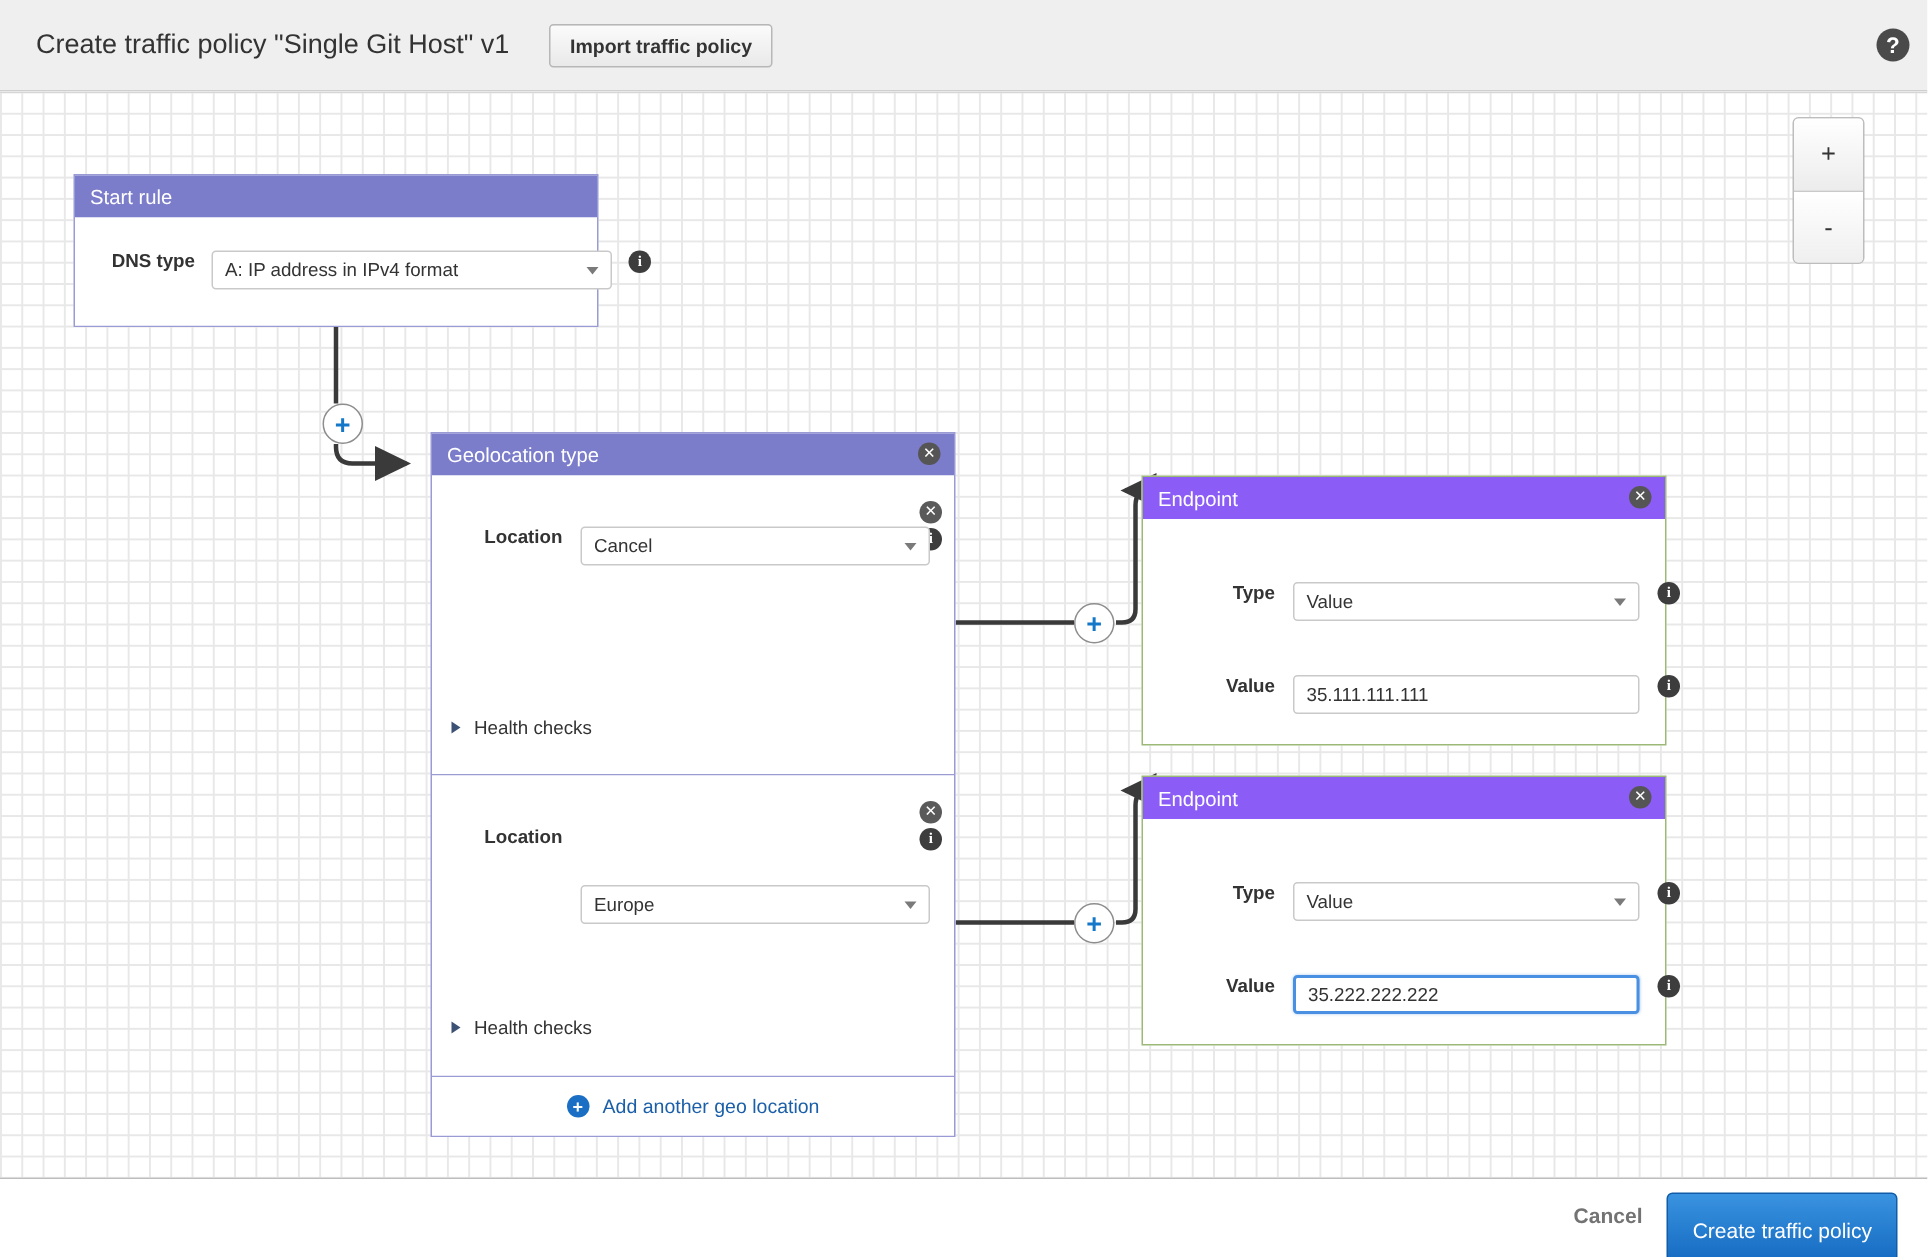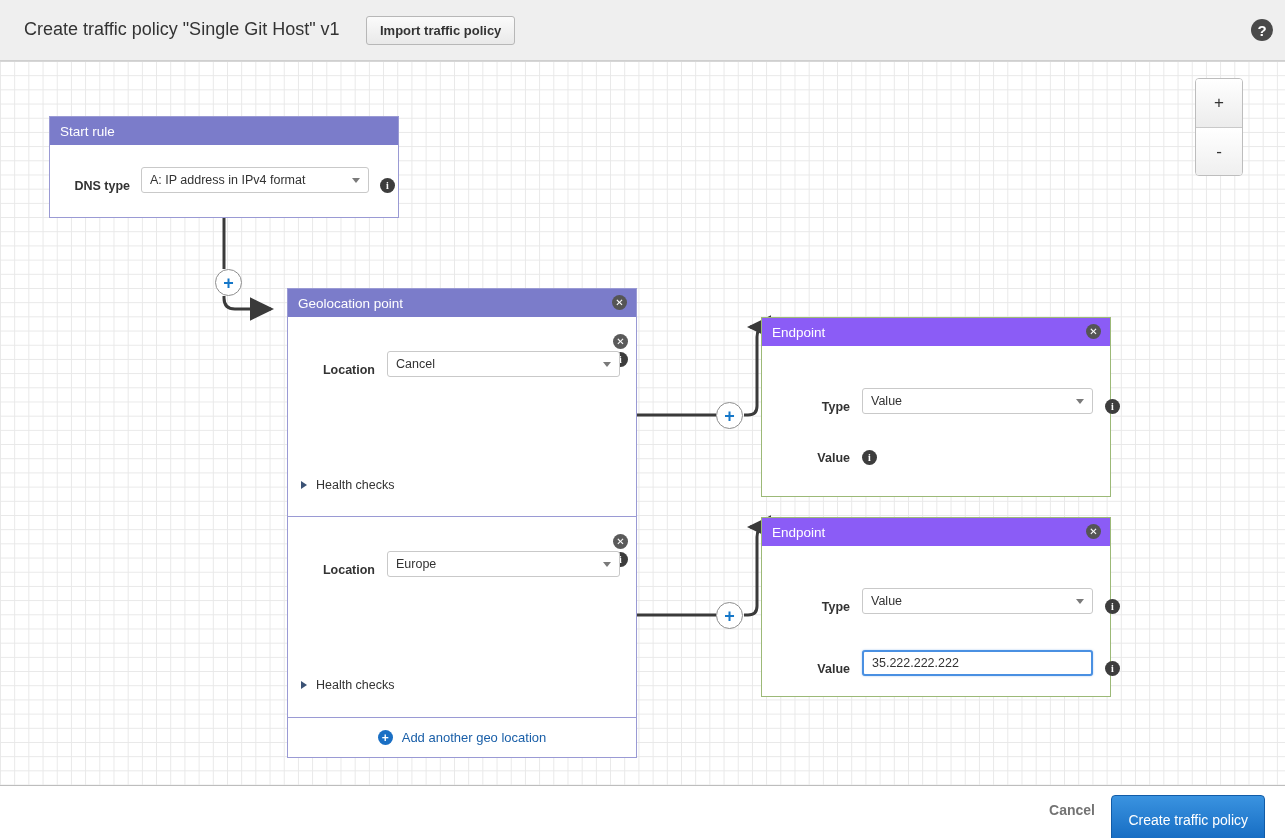--- a/index.html
+++ b/index.html
@@ -94,21 +94,21 @@
   
   .ico-i {
     width: 15px; height: 15px; border-radius: 50%;
     background: #3d3d3d; color: #fff;
     font-size: 10px; font-weight: bold; font-family: "Liberation Serif", serif;
     display: flex; align-items: center; justify-content: center;
     flex: none; cursor: pointer;
   }
 
   
-  .frow { display: flex; align-items: flex-end; }
+  .frow { display: flex; align-items: flex-start; }
   .flabel { font-size: 12.5px; font-weight: bold; color: #333; text-align: right; }
   .fctl {
     height: 26px; border: 1px solid #c9c9c9; border-radius: 3px;
     background: #fff; display: flex; align-items: center;
     padding: 0 8px; font-size: 12.5px; color: #333; position: relative;
   }
   .fctl.focused { border: 2px solid #4a90e2; box-shadow: 0 0 2px rgba(74,144,226,.5); }
   .caret {
     position: absolute; right: 8px; top: 50%; margin-top: -2px;
     width: 0; height: 0; border-left: 4px solid transparent;
@@ -204,34 +204,34 @@
       <div>-</div>
     </div>
 
     <div class="node bx-purple" style="left:49px; top:55px; width:350px;">
       <div class="node-hd hd-purple">
         <span>Start rule</span>
       </div>
       <div class="node-body" style="height:72px; position:relative;">
         <div class="frow" style="position:absolute; left:22px; top:22px; gap:11px;">
           <div class="flabel" style="width:58px;">DNS type</div>
-          <div class="fctl" style="width:228px;">
+          <div class="fctl" style="width:267px;">
             <span>A: IP address in IPv4 format</span>
             <span class="caret"></span>
           </div>
           <div class="ico-i">i</div>
         </div>
       </div>
     </div>
 
     <div class="plusnode" style="left:215px; top:208px;">+</div>
 
     <div class="node bx-purple" style="left:287px; top:227px; width:350px;">
       <div class="node-hd hd-purple">
-        <span>Geolocation point</span>
+        <span>Geolocation type</span>
         <span class="ico-x onhdr">✕</span>
       </div>
 
       <div class="node-body" style="height:200px; position:relative; border-bottom:1px solid #9a9ad4;">
         <div class="ico-x dim" style="position:absolute; right:8px; top:17px;">✕</div>
         <div class="ico-i" style="position:absolute; right:8px; top:35px;">i</div>
         <div class="frow" style="position:absolute; left:25px; top:34px; gap:12px;">
           <div class="flabel" style="width:62px;">Location</div>
           <div class="fctl" style="width:233px;">
             <span>Cancel</span>
@@ -242,21 +242,21 @@
           <span class="tri"></span>
           <span>Health checks</span>
         </div>
       </div>
 
       <div class="node-body" style="height:200px; position:relative;">
         <div class="ico-x dim" style="position:absolute; right:8px; top:17px;">✕</div>
         <div class="ico-i" style="position:absolute; right:8px; top:35px;">i</div>
         <div class="frow" style="position:absolute; left:25px; top:34px; gap:12px;">
           <div class="flabel" style="width:62px;">Location</div>
-          <div class="fctl" style="width:233px;">
+          <div class="fctl" style="width:233px;margin-top:39px;">
             <span>Europe</span>
             <span class="caret"></span>
           </div>
         </div>
         <div class="hc" style="position:absolute; left:13px; top:161px;">
           <span class="tri"></span>
           <span>Health checks</span>
         </div>
       </div>
 
@@ -277,20 +277,23 @@
         <div class="frow" style="position:absolute; left:46px; top:42px; gap:12px;">
           <div class="flabel" style="width:42px;">Type</div>
           <div class="fctl" style="width:231px;">
             <span>Value</span>
             <span class="caret"></span>
           </div>
           <div class="ico-i">i</div>
         </div>
         <div class="frow" style="position:absolute; left:46px; top:104px; gap:12px;">
           <div class="flabel" style="width:42px;">Value</div>
+          <div class="fctl" style="width:231px;">
+            <span>35.111.111.111</span>
+          </div>
           <div class="ico-i">i</div>
         </div>
       </div>
     </div>
 
     <div class="plusnode" style="left:716px; top:541px;">+</div>
 
     <div class="node bx-green" style="left:761px; top:456px; width:350px;">
       <div class="node-hd hd-green">
         <span>Endpoint</span>

